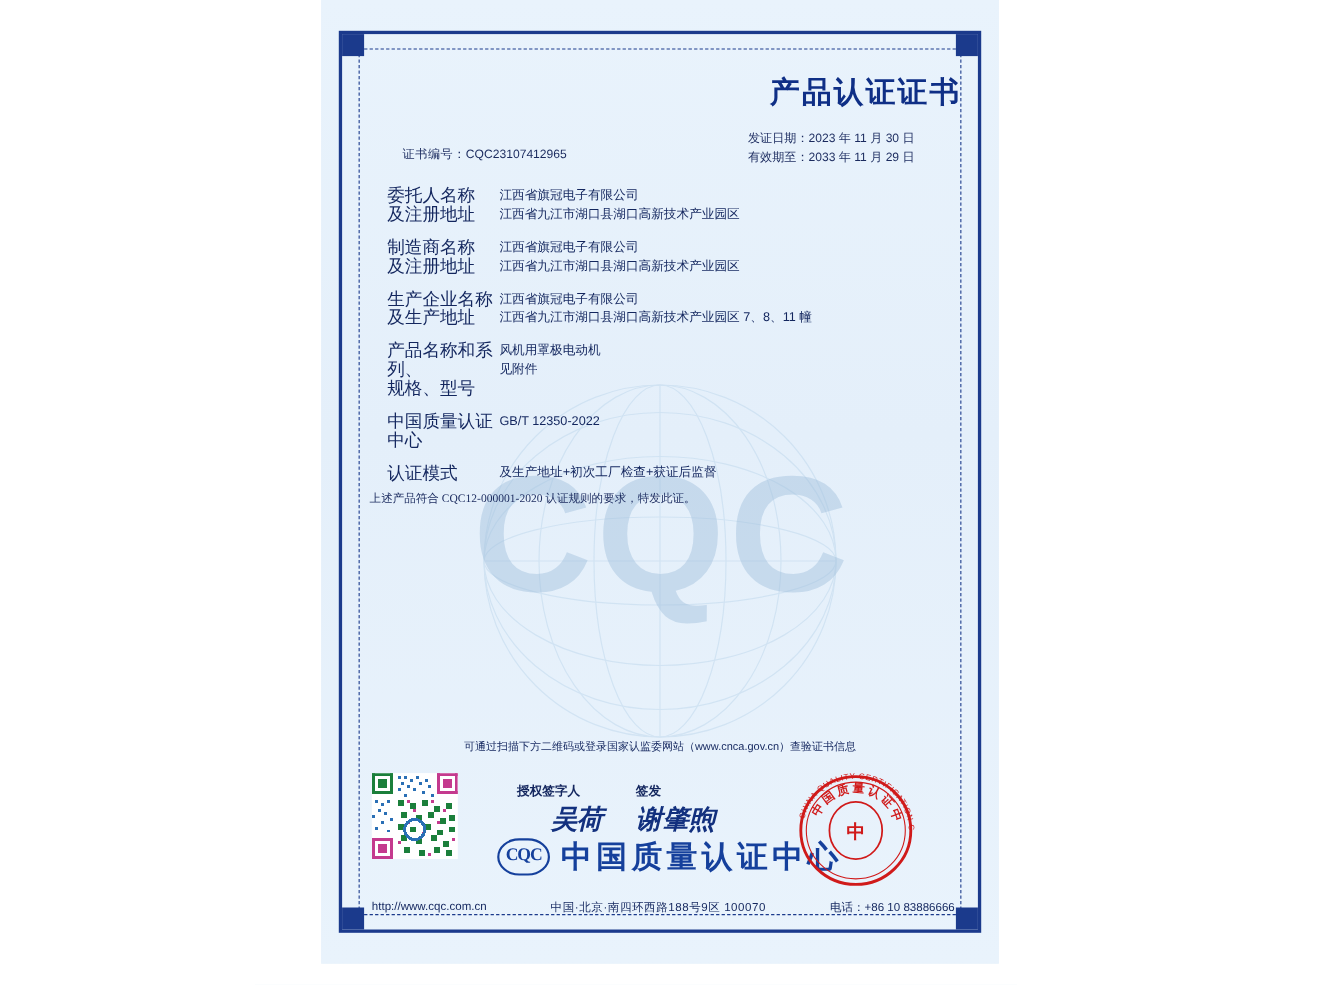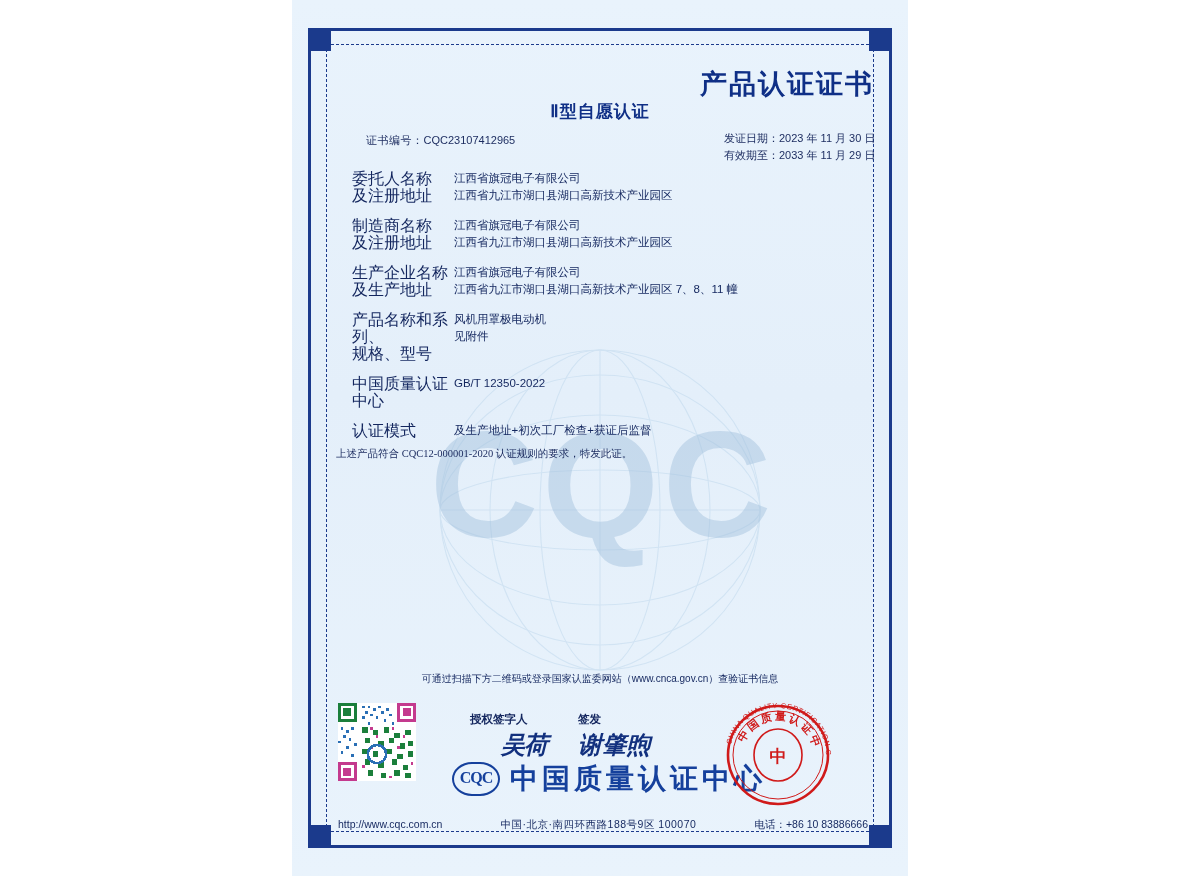--- a/index.html
+++ b/index.html
@@ -116,25 +116,24 @@
     position: absolute;
     left: 366px;
     top: 133px;
     font-size: 11px;
     color: #1a2a5e;
   }
   .cert-no .lbl { letter-spacing: 0.5px; }
   .issue-dates {
     position: absolute;
     left: 680px;
-    top: 130px;
+    top: 118px;
     font-size: 11px;
     color: #1a2a5e;
     line-height: 17px;
-    margin-left: 44px;
   }
 
   
   .rows {
     position: absolute;
     left: 352px;
     top: 170px;
     width: 500px;
   }
   .row {
@@ -287,21 +286,20 @@
   <div class="watermark-cqc">CQC</div>
 
   <div class="outer-border"></div>
   <div class="inner-border"></div>
   <div class="corner tl"></div>
   <div class="corner tr"></div>
   <div class="corner bl"></div>
   <div class="corner br"></div>
 
   <div class="doc-title">产品认证证书</div>
-  <div class="doc-subtitle">Ⅱ型自愿认证</div>
 
   <div class="cert-no">
     <span class="lbl">证书编号：</span><span>CQC23107412965</span>
   </div>
 
   <div class="issue-dates">
     <div>
       <span>发证日期：</span><span>2023 年 11 月 30 日</span>
     </div>
     <div>

